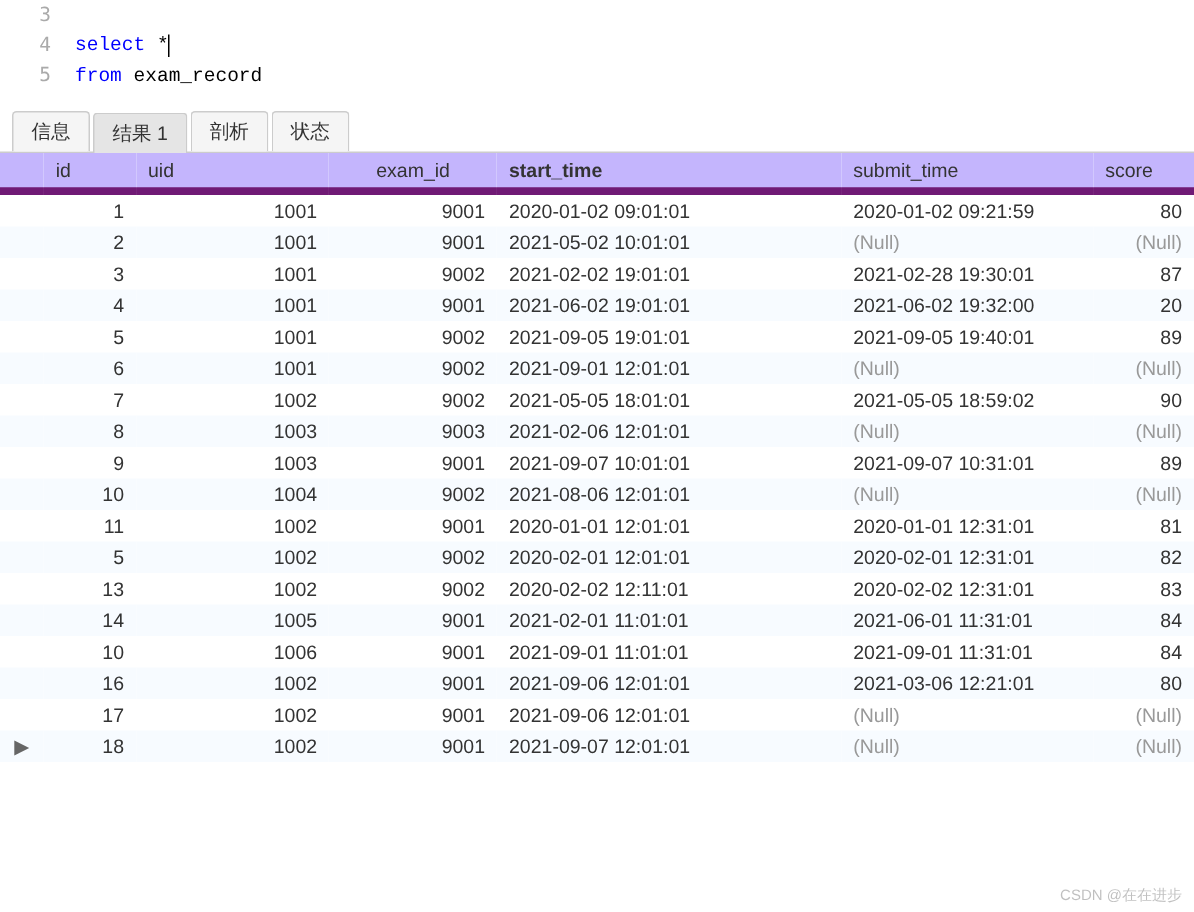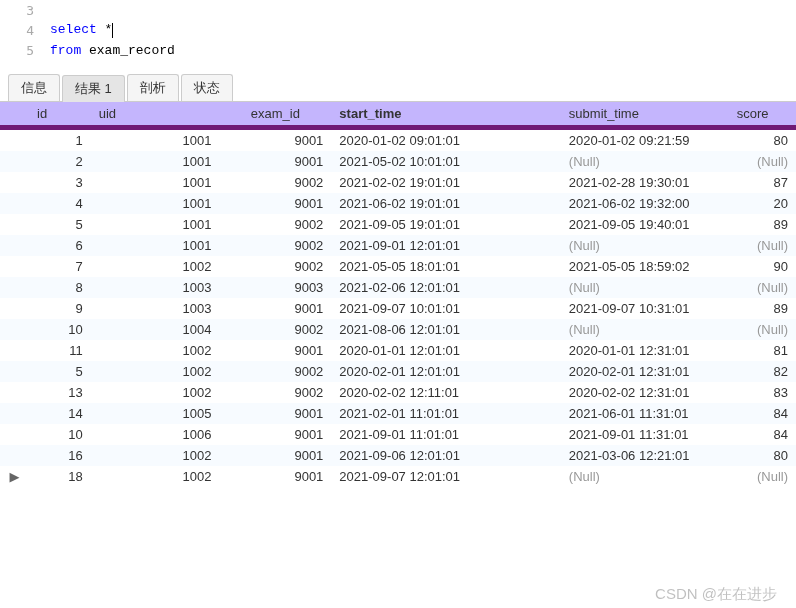--- a/index.html
+++ b/index.html
@@ -21,21 +21,21 @@
 td.num { text-align: right; }
 tbody tr:nth-child(even) { background: #f7fbff; }
 .null { color: #999; }
 .marker-col { width: 22px; text-align: center; color: #666; }
 th.id-col { width: 55px; }
 th.uid-col { width: 115px; }
 th.exam-col { width: 100px; text-align: center; }
 th.start-col { width: 205px; font-weight: bold; }
 th.submit-col { width: 150px; }
 th.score-col { width: 60px; }
-.watermark { position: fixed; right: 19px; bottom: 4px; color: rgba(0,0,0,0.25); font-size: 15px; pointer-events: none; text-align: center; }
+.watermark { position: fixed; right: 8px; bottom: 4px; color: rgba(0,0,0,0.25); font-size: 10px; pointer-events: none; text-align: center; }
 </style>
 </head>
 <body>
 
 <div class="code-area">
   <div id="code-lines">
       <div class="code-line">
         <span class="line-num">3</span>
         <span class="code-text"></span>
       </div>
@@ -211,20 +211,29 @@
         <tr>
           <td class="marker-col"></td>
           <td class="num">16</td>
           <td class="num">1002</td>
           <td class="num">9001</td>
           <td>2021-09-06 12:01:01</td>
           <td>2021-03-06 12:21:01</td>
           <td class="num">80</td>
         </tr>
         <tr>
+          <td class="marker-col"></td>
+          <td class="num">17</td>
+          <td class="num">1002</td>
+          <td class="num">9001</td>
+          <td>2021-09-06 12:01:01</td>
+          <td class="null">(Null)</td>
+          <td class="num null">(Null)</td>
+        </tr>
+        <tr>
           <td class="marker-col">▶</td>
           <td class="num">18</td>
           <td class="num">1002</td>
           <td class="num">9001</td>
           <td>2021-09-07 12:01:01</td>
           <td class="null">(Null)</td>
           <td class="num null">(Null)</td>
         </tr>
       </tbody>
   </table>

